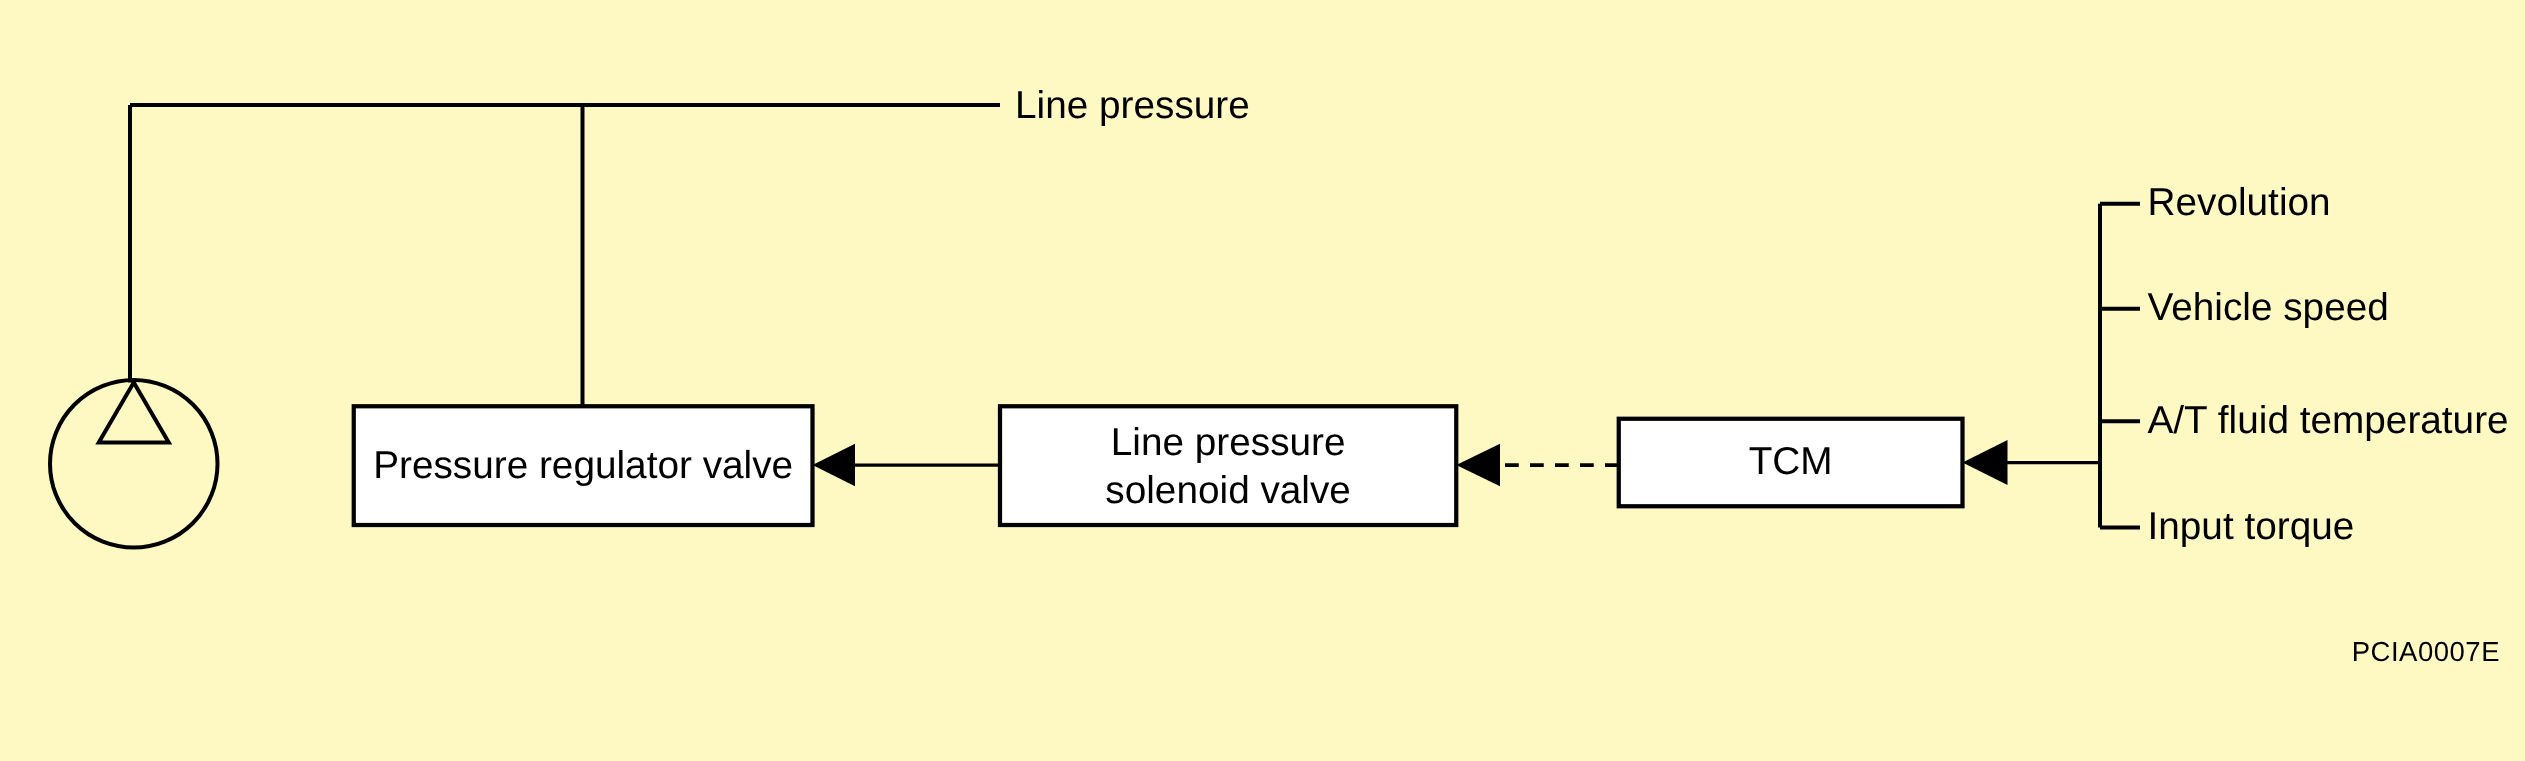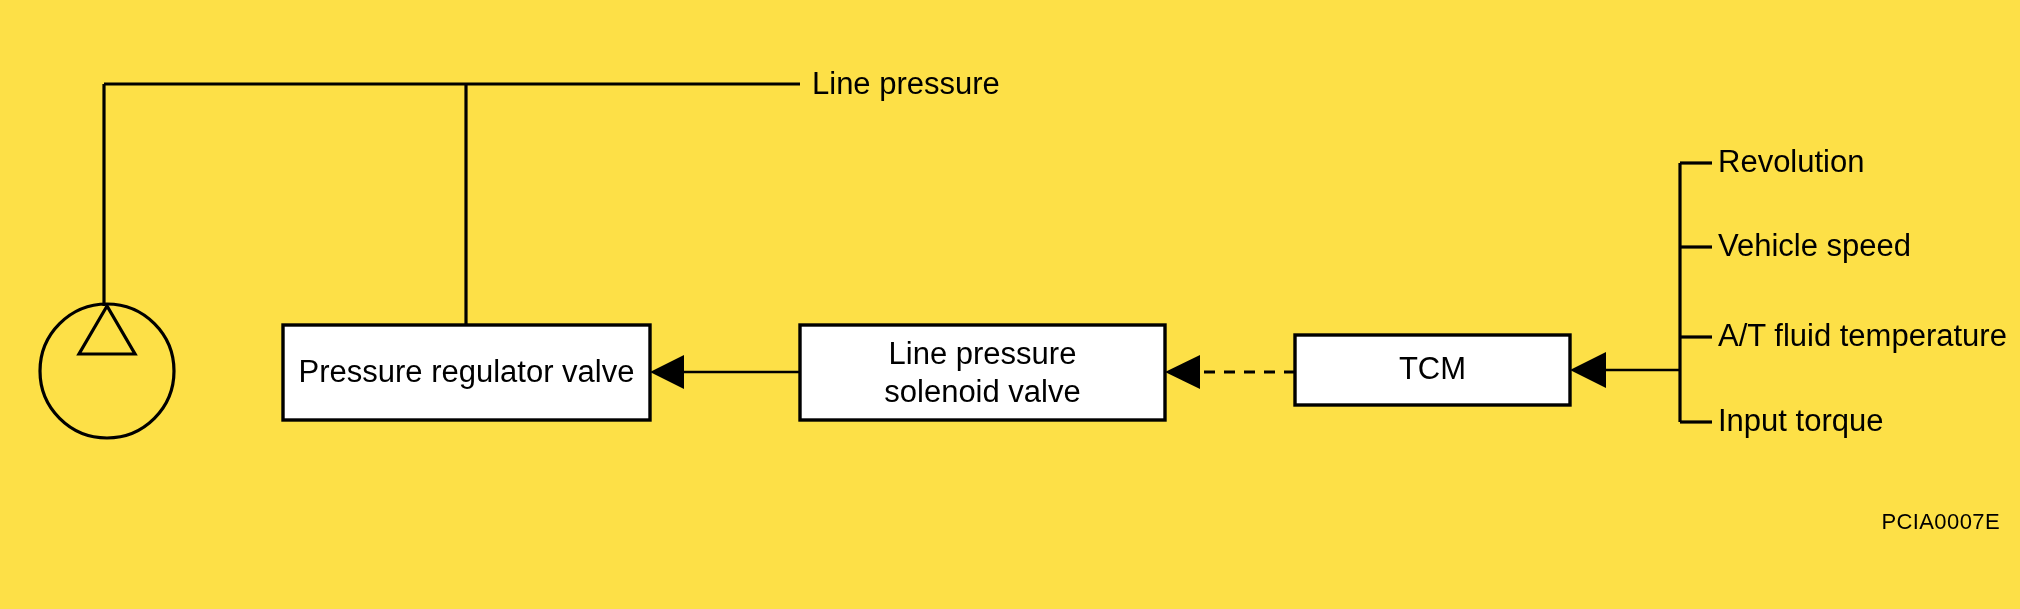--- a/index.html
+++ b/index.html
@@ -9,21 +9,21 @@
     background: #ffffff;
   }
   body {
     font-family: "Liberation Sans", sans-serif;
     color: #000000;
   }
   #diagram-root {
     position: relative;
     width: 2020px;
     height: 609px;
-    background: #fde047;
+    background: #fef9c3;
     overflow: hidden;
     text-decoration: underline;
   }
   #diagram-svg {
     position: absolute;
     left: 0;
     top: 0;
     width: 2020px;
     height: 609px;
   }

